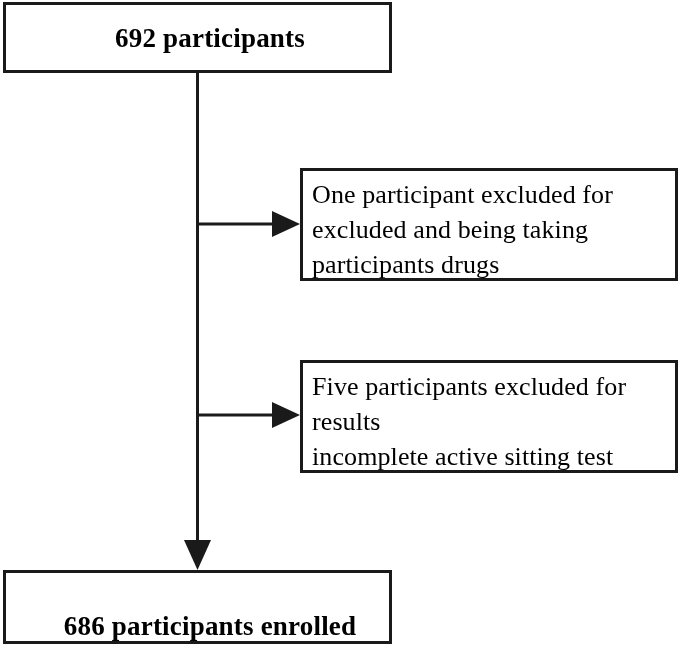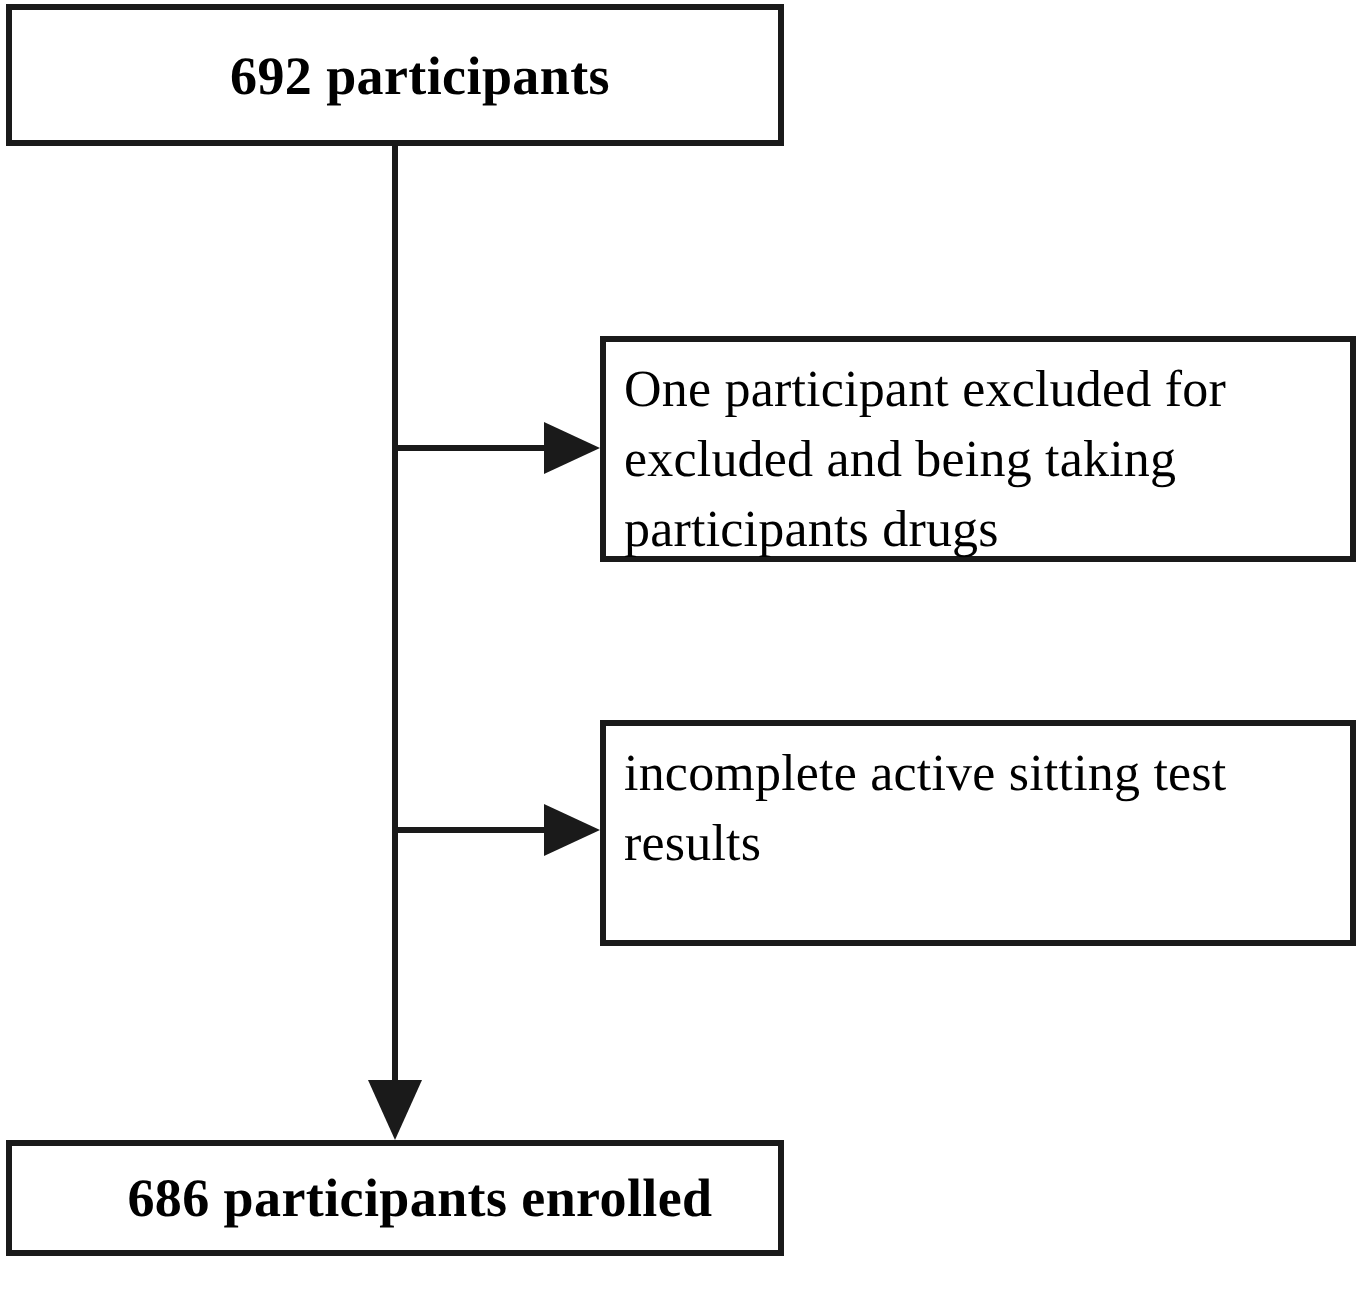--- a/index.html
+++ b/index.html
@@ -63,21 +63,22 @@
     left: 300px;
     top: 360px;
     width: 378px;
     height: 113px;
   }
   
   #node-enrolled {
     left: 3px;
     top: 570px;
     width: 389px;
-    height: 58px;
+    height: 74px;
+    align-items: flex-end;
   }
   
   .connector-svg {
     position: absolute;
     left: 0;
     top: 0;
     width: 685px;
     height: 646px;
     pointer-events: none;
   }
@@ -103,21 +104,22 @@
     <span class="node-label-strong">692 participants</span>
   </div>
 
   <div class="node-box note" id="node-exclusion-epilepsy">
     <div class="node-label-plain">One participant excluded for</div>
     <div class="node-label-plain">excluded and being taking</div>
     <div class="node-label-plain">participants drugs</div>
   </div>
 
   <div class="node-box note" id="node-exclusion-incomplete">
+    <div class="node-label-plain">Five participants excluded for</div>
+    <div class="node-label-plain">results</div>
     <div class="node-label-plain">incomplete active sitting test</div>
-    <div class="node-label-plain">results</div>
   </div>
 
   <div class="node-box primary" id="node-enrolled">
     <span class="node-label-strong">686 participants enrolled</span>
   </div>
 
 </div>
 
 </body></html>

